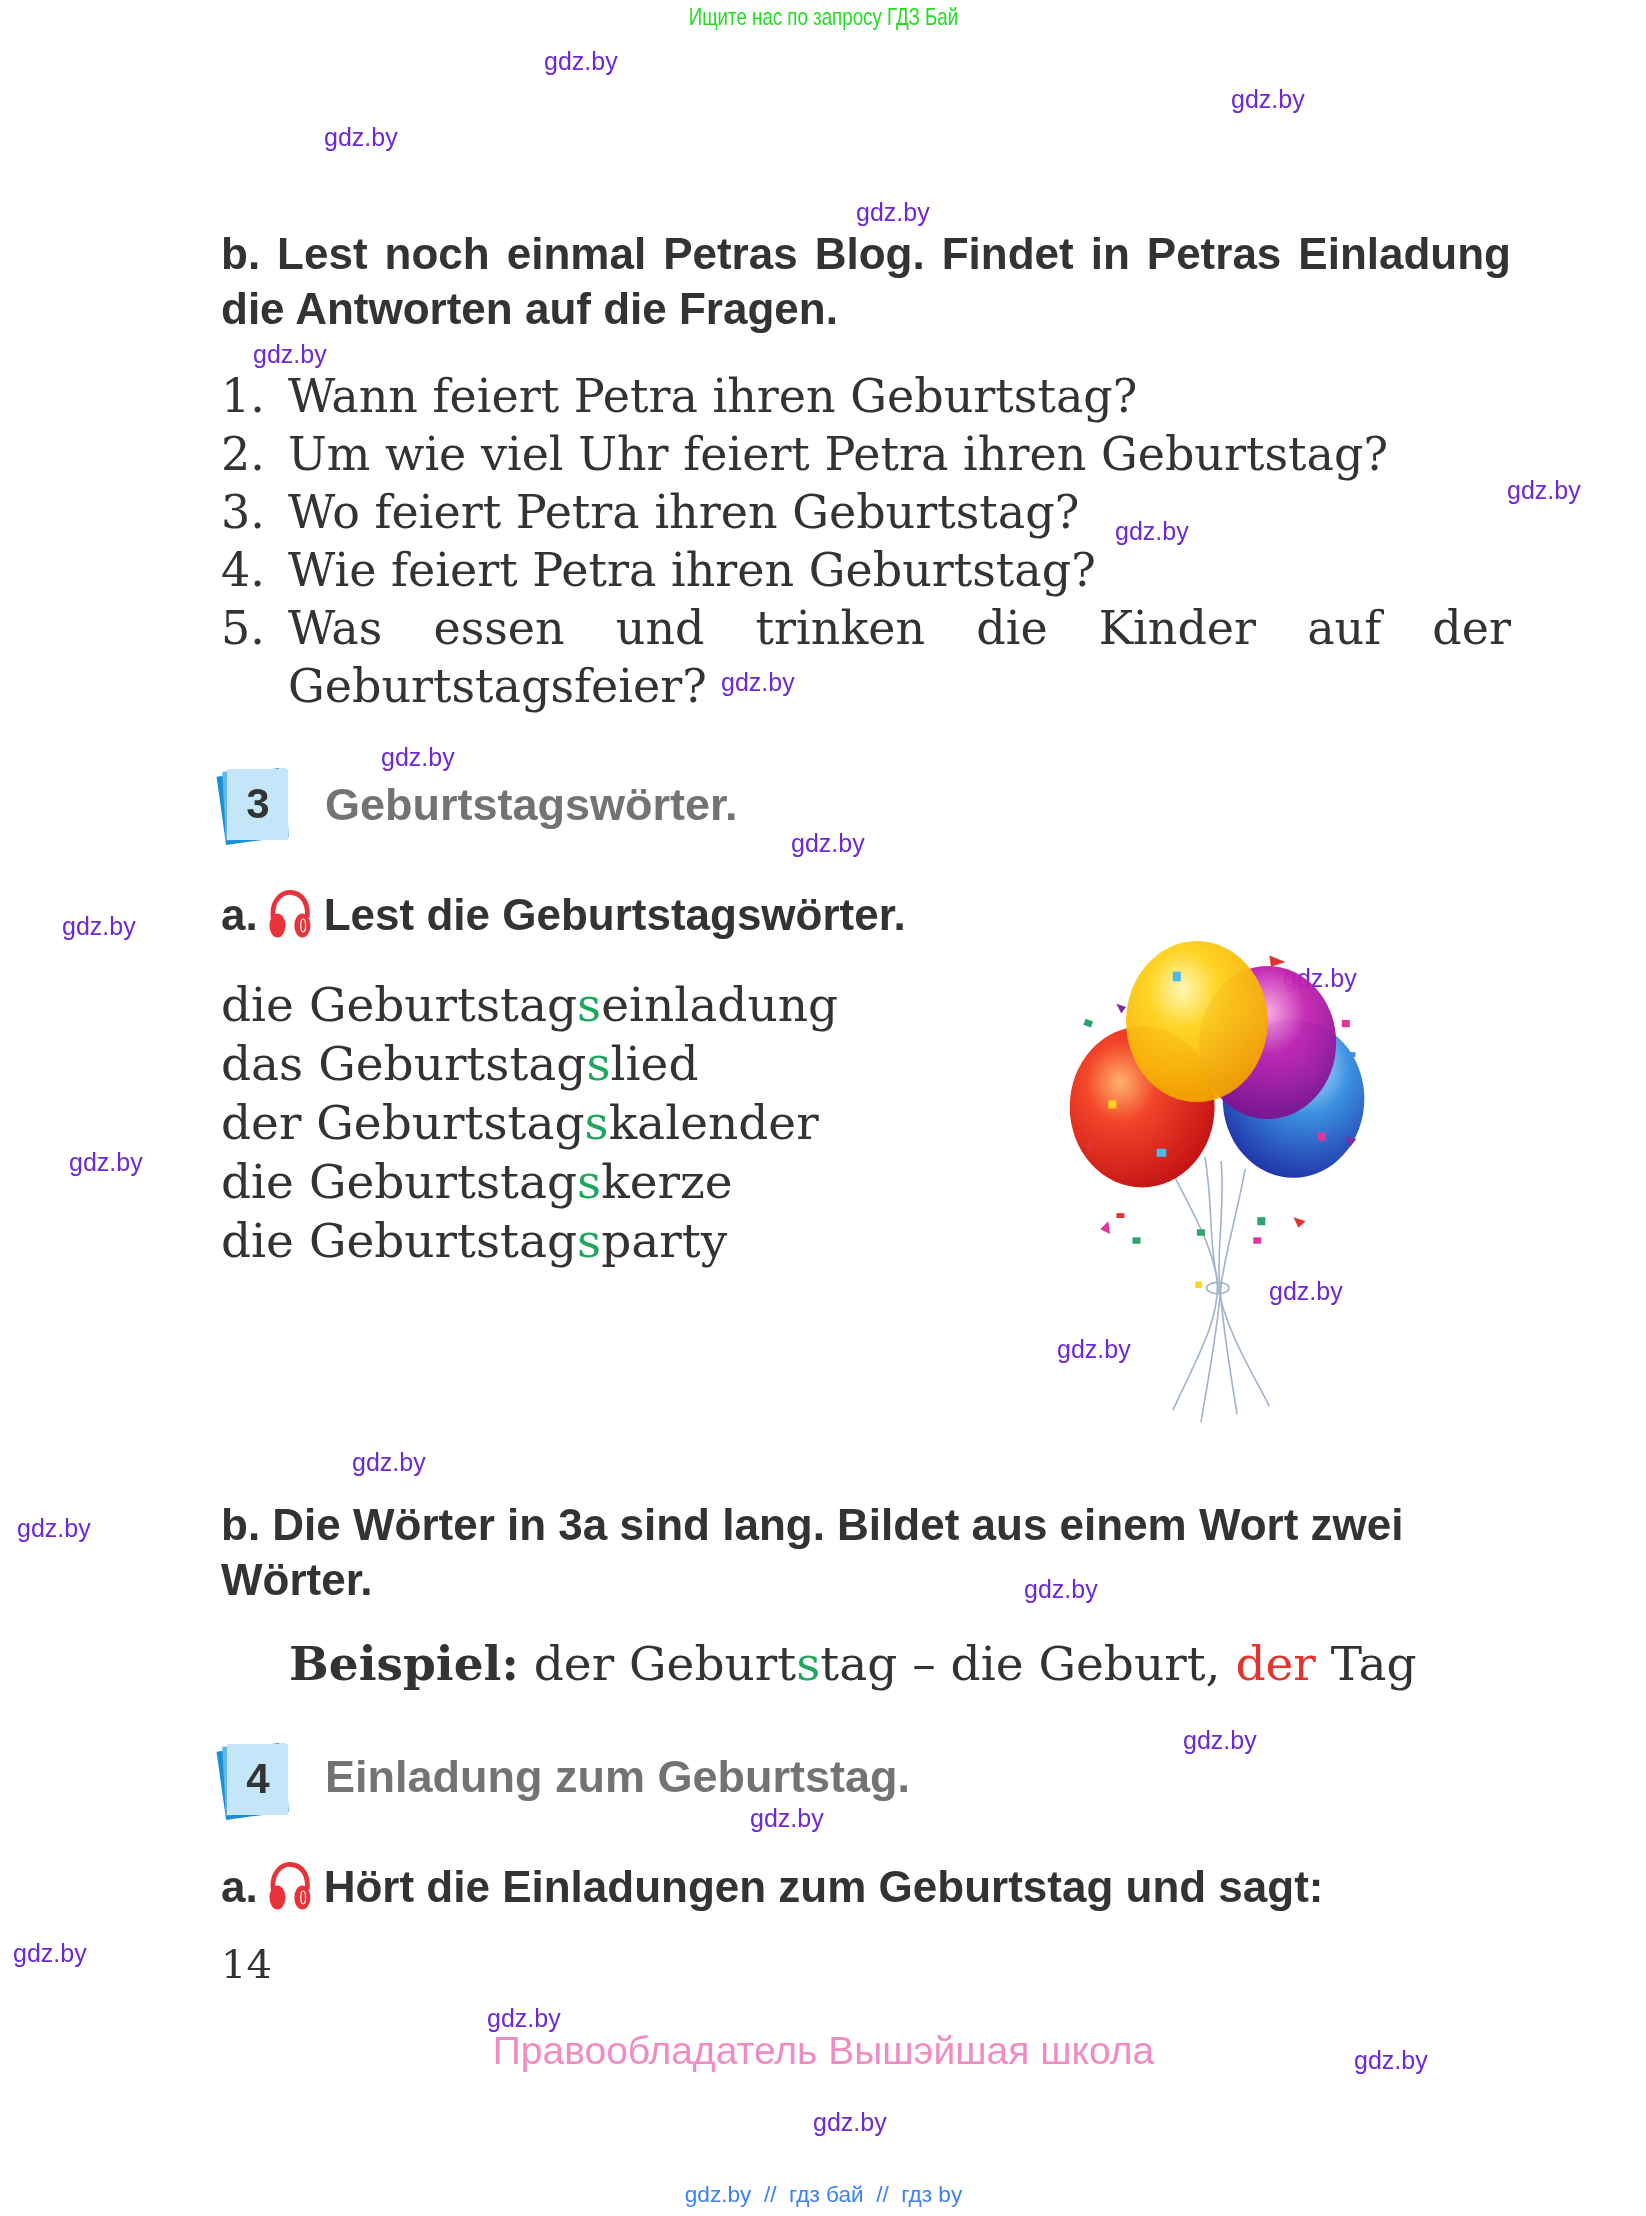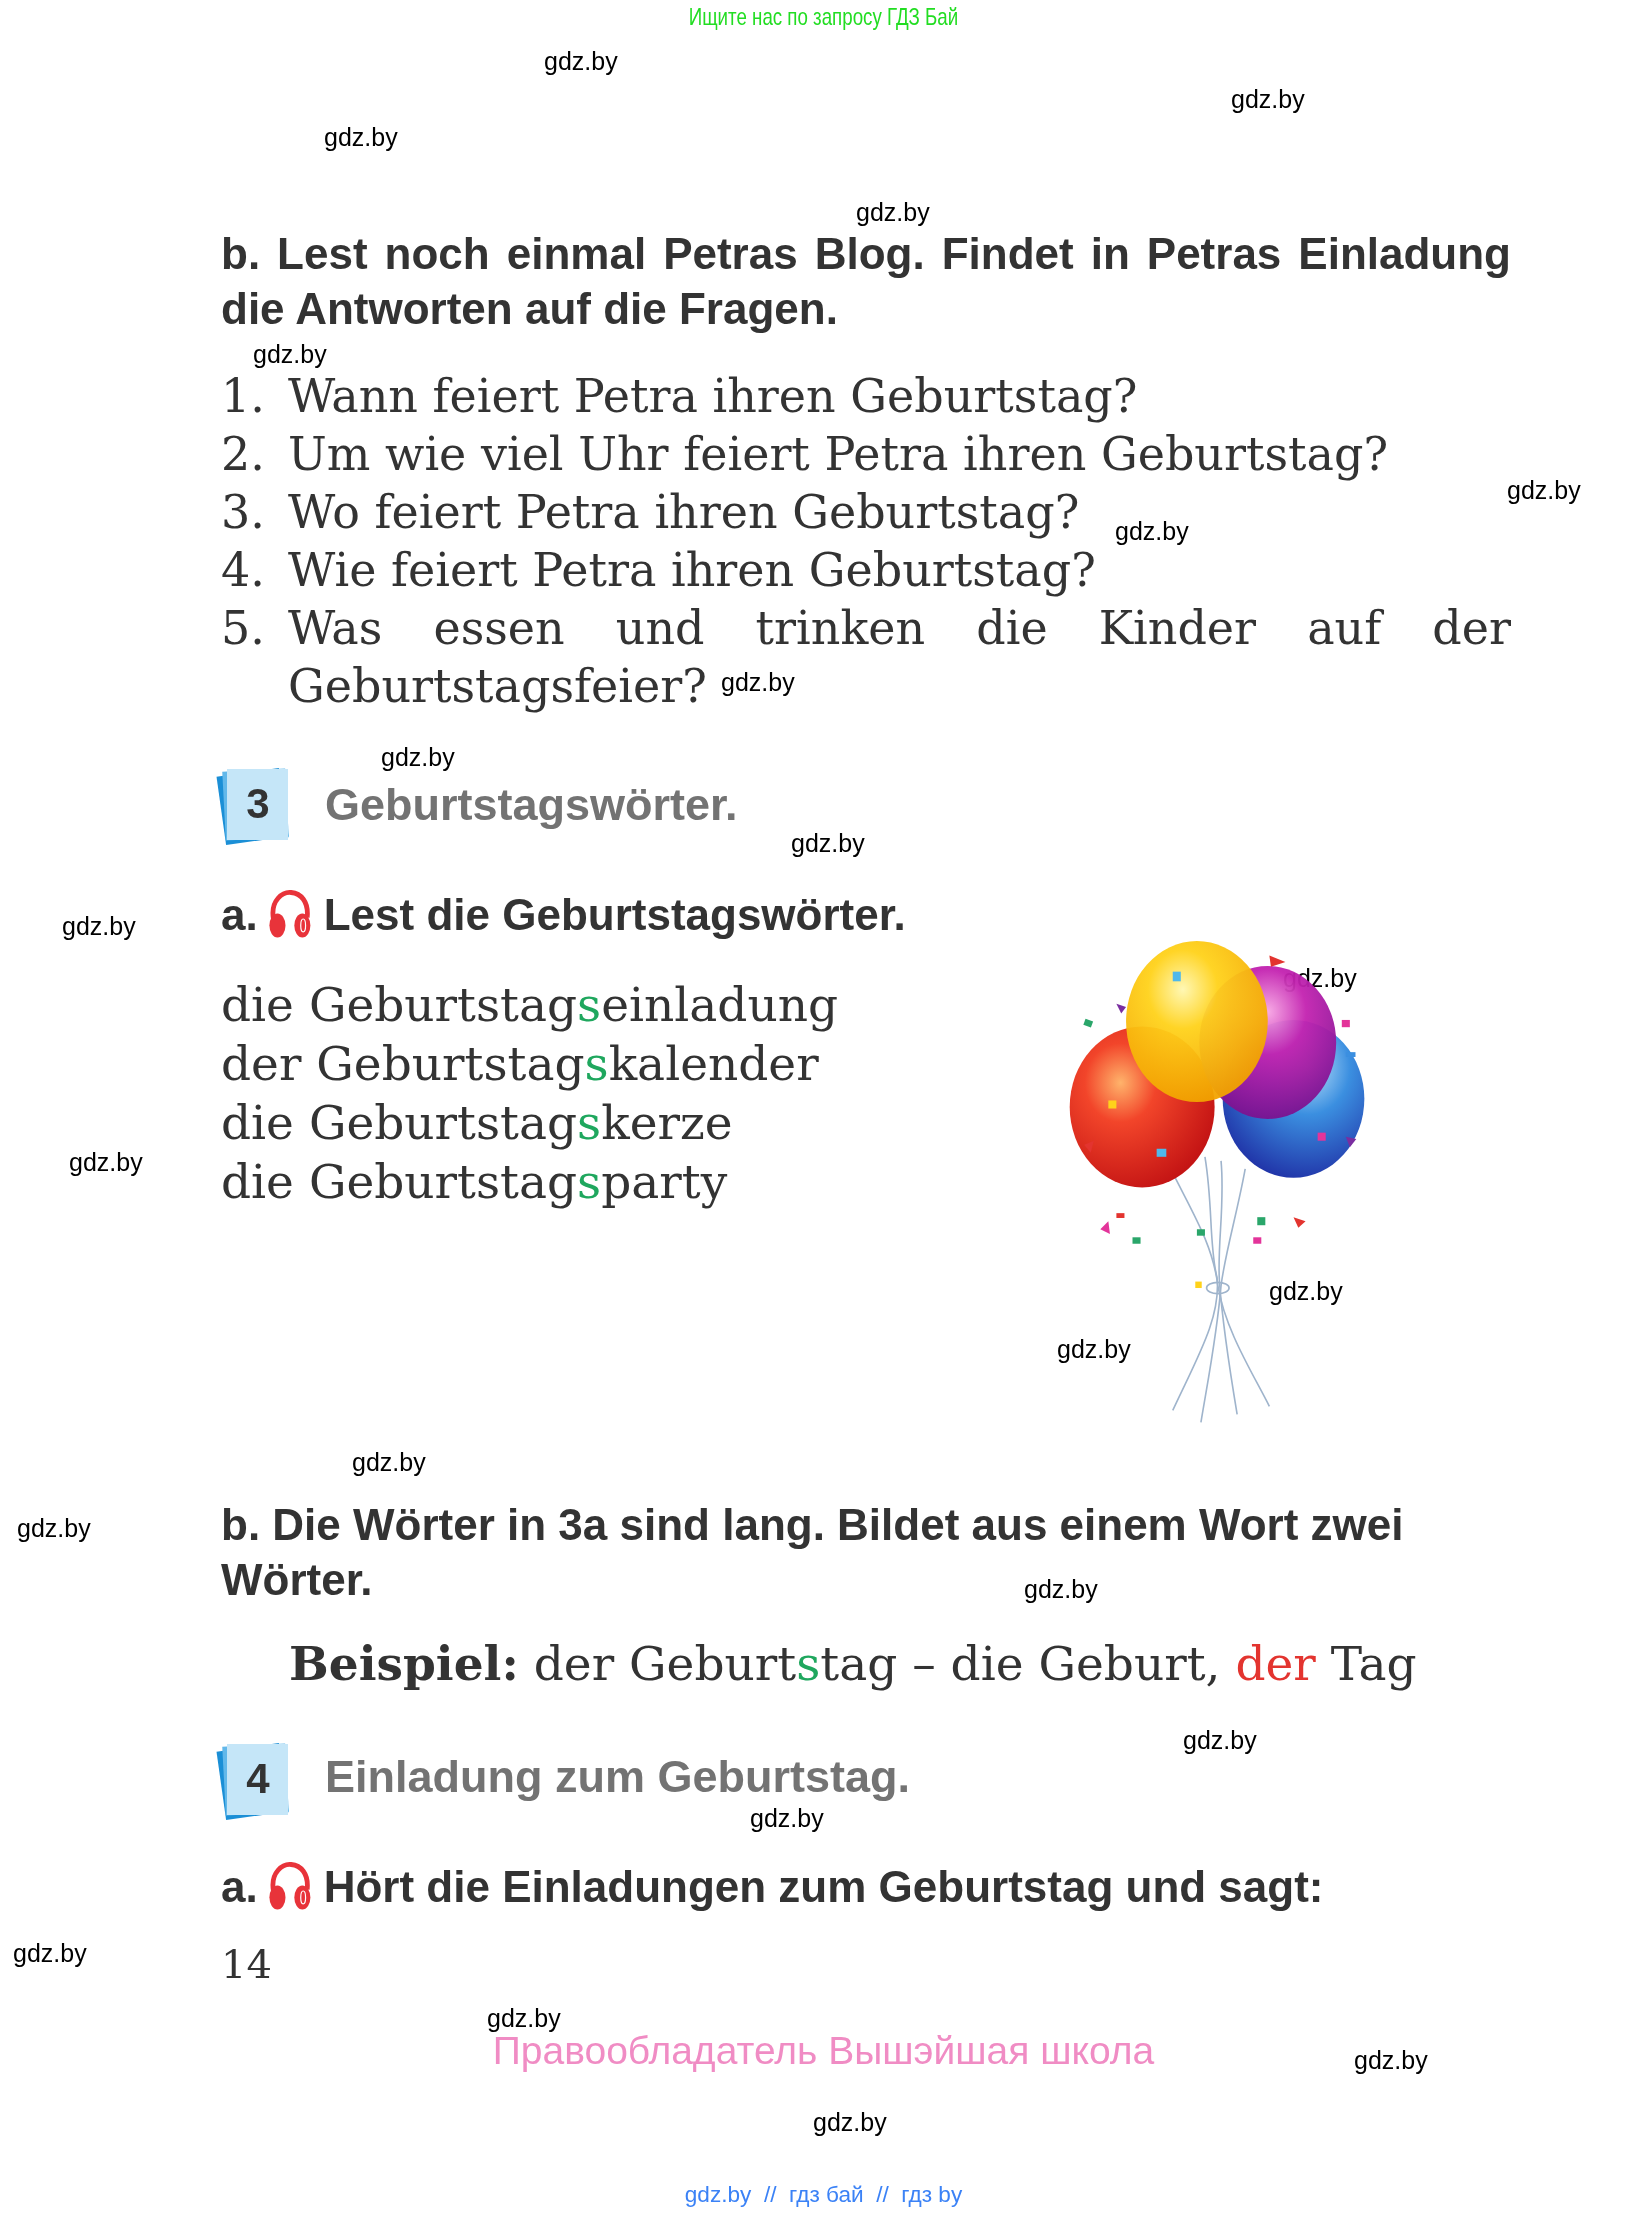--- a/index.html
+++ b/index.html
@@ -2,21 +2,21 @@
 <html style="font-size:13px"><head>
 <meta charset="utf-8">
 <style>
   html, body { margin: 0; padding: 0; background: #ffffff; }
   body { width: 1647px; height: 2216px; position: relative; overflow: hidden; color: #333333; }
   .abs { position: absolute; }
   .sans { font-family: "Liberation Sans", "DejaVu Sans", sans-serif; }
   .serif { font-family: "DejaVu Serif", "Liberation Serif", serif; }
 
   .top-banner { top: 3.2px; left: 0; width: 1647px; text-align: center; font-size: 24px; color: #22dd22; transform: scaleX(0.78); transform-origin: center; }
-  .wm { font-size: 25px; color: #000000; white-space: nowrap; }
+  .wm { font-size: 25px; color: #6d28d9; white-space: nowrap; }
   .footer-credit { top: 2029px; left: 0; width: 1647px; text-align: center; font-size: 39px; color: #f08cc4; }
   .footer-links { top: 2182px; left: 0; width: 1647px; text-align: center; font-size: 22.6px; color: #3b82f6; }
 
   .heading { font-weight: bold; font-size: 44px; line-height: 55px; color: #333333; }
   .task-b { top: 226px; left: 221px; width: 1290px; text-align: justify; text-align-last: left; }
 
   .qlist { top: 367px; left: 221px; width: 1290px; margin: 0; padding: 0; list-style: none; }
   .qlist li { font-size: 46px; line-height: 58px; display: flex; }
   .qlist .num { width: 67px; flex: none; }
   .qlist .txt { flex: 1; }
@@ -119,20 +119,21 @@
       <ellipse cx="13" cy="44" rx="10" ry="15" fill="#e8333a"></ellipse>
       <ellipse cx="44" cy="44" rx="10" ry="15" fill="#e8333a"></ellipse>
       <ellipse cx="45" cy="44" rx="3" ry="8" fill="none" stroke="#ffffff" stroke-width="1.5"></ellipse>
     </svg>
   </span>
   <span>Lest die Geburtstagswörter.</span>
 </div>
 
 <ul class="abs serif words">
   <li><span>die</span> <span>Geburtstag</span><span class="green">s</span><span>einladung</span></li>
+  <li><span>das</span> <span>Geburtstag</span><span class="green">s</span><span>lied</span></li>
   <li><span>der</span> <span>Geburtstag</span><span class="green">s</span><span>kalender</span></li>
   <li><span>die</span> <span>Geburtstag</span><span class="green">s</span><span>kerze</span></li>
   <li><span>die</span> <span>Geburtstag</span><span class="green">s</span><span>party</span></li>
 </ul>
 
 <div class="abs balloons">
   <svg width="322" height="500" viewBox="0 0 400 620">
     <defs>
       <radialGradient id="gRed" cx="35%" cy="35%" r="70%">
           <stop offset="0" stop-color="#ffb36b"></stop>

